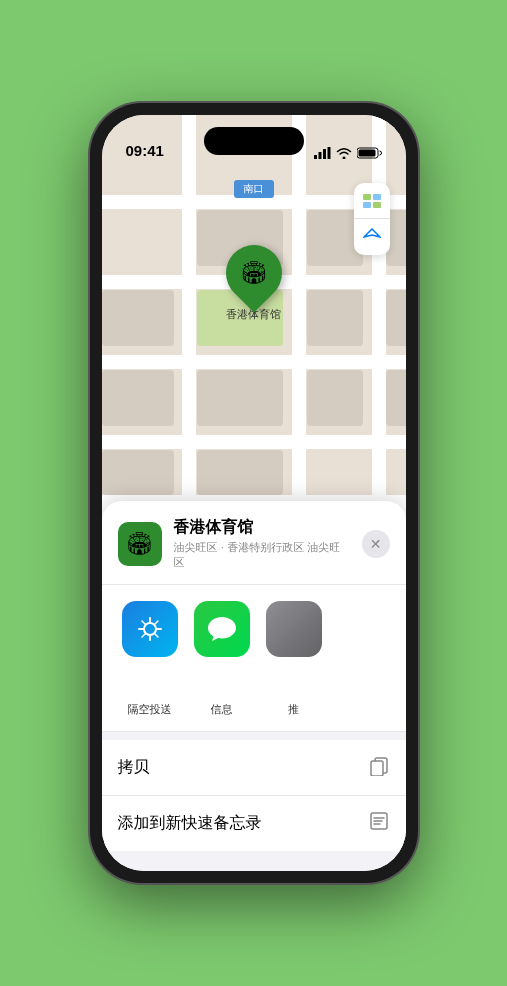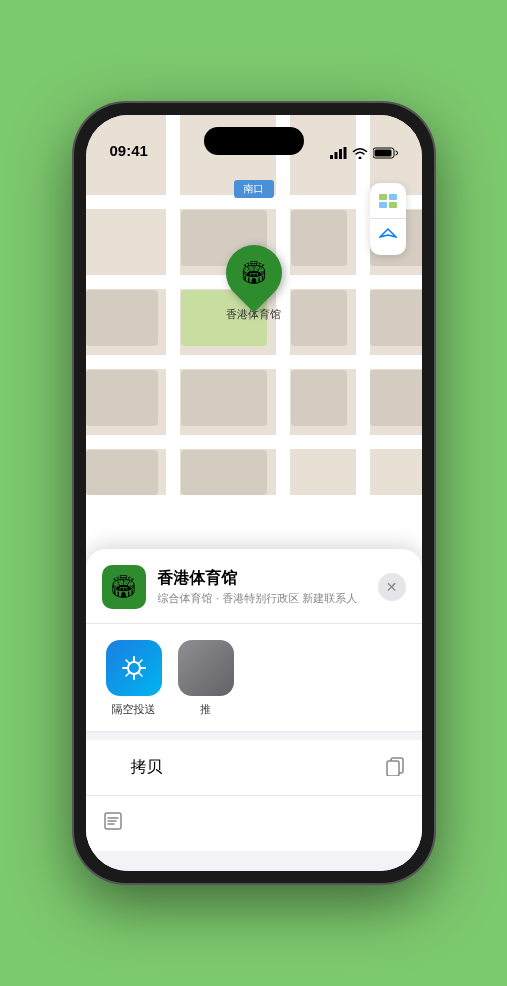--- a/index.html
+++ b/index.html
@@ -7,21 +7,21 @@
     body {
       background: #7dc96e;
       display: flex;
       justify-content: center;
       align-items: center;
       min-height: 100vh;
       font-family: -apple-system, 'PingFang SC', 'Helvetica Neue', sans-serif;
     }
 
     .phone-frame {
-      width: 360px;
+      width: 328px;
       height: 780px;
       background: #1a1a1a;
       border-radius: 52px;
       padding: 12px;
       position: relative;
       box-shadow:
         0 0 0 2px #555,
         0 20px 60px rgba(0,0,0,0.5);
     }
 
@@ -317,20 +317,21 @@
     }
 
     .share-icon.more {
       background: linear-gradient(135deg, #8e8e93, #636366);
     }
 
     .share-label {
       font-size: 11px;
       color: #333;
       text-align: left;
+      margin-top: 39px;
     }
 
     
     .notes-lines {
       display: flex;
       flex-direction: column;
       gap: 4px;
       padding: 6px 4px 4px;
     }
 
@@ -364,21 +365,20 @@
       border-bottom: 1px solid #e5e5ea;
     }
 
     .action-item:last-child {
       border-bottom: none;
     }
 
     .action-label {
       font-size: 16px;
       color: #000;
-      margin-left: 29px;
     }
 
     .action-icon {
       font-size: 20px;
       color: #888;
     }
   </style>
 </head>
 <body>
 
@@ -463,21 +463,21 @@
         </div>
       </div>
     </div>
 
     <div class="bottom-sheet">
 
       <div class="location-header">
         <div class="location-icon">🏟</div>
         <div class="location-info">
           <div class="location-name">香港体育馆</div>
-          <div class="location-desc">综合体育馆 · 香港特别行政区 新建联系人</div>
+          <div class="location-desc">油尖旺区 · 香港特别行政区 油尖旺区</div>
         </div>
         <div class="close-btn">✕</div>
       </div>
 
       <div class="share-row">
 
         <div class="share-item">
           <div class="share-icon airdrop">
             <svg width="30" height="30" viewBox="0 0 30 30">
               <circle cx="15" cy="15" r="6" fill="none" stroke="white" stroke-width="2"></circle>
@@ -487,20 +487,28 @@
               <path d="M21 15 L26 15" stroke="white" stroke-width="2" stroke-linecap="round"></path>
               <path d="M10.5 10.5 L7 7" stroke="white" stroke-width="1.5" stroke-linecap="round"></path>
               <path d="M19.5 19.5 L23 23" stroke="white" stroke-width="1.5" stroke-linecap="round"></path>
               <path d="M19.5 10.5 L23 7" stroke="white" stroke-width="1.5" stroke-linecap="round"></path>
               <path d="M10.5 19.5 L7 23" stroke="white" stroke-width="1.5" stroke-linecap="round"></path>
             </svg>
           </div>
           <div class="share-label">隔空投送</div>
         </div>
 
+        <div class="share-item">
+          <div class="share-icon messages">
+            <svg width="32" height="30" viewBox="0 0 32 30">
+              <path d="M16 3 C8 3 2 8 2 14 C2 17.5 4 20.5 7.5 22.5 L6 27 L12 24 C13.3 24.3 14.6 24.5 16 24.5 C24 24.5 30 19.5 30 14 C30 8 24 3 16 3Z" fill="white"></path>
+            </svg>
+          </div>
+          <div class="share-label">信息</div>
+        </div>
 
 
 
         <div class="share-item" style="position:relative;">
           <div class="share-icon more" style="position:relative;">
             
           </div>
           <div class="share-label">推</div>
         </div>
 
@@ -514,20 +522,21 @@
             <svg width="22" height="22" viewBox="0 0 22 22">
               <rect x="7" y="4" width="12" height="15" rx="2" fill="none" stroke="#888" stroke-width="1.5"></rect>
               <rect x="3" y="7" width="12" height="15" rx="2" fill="white" stroke="#888" stroke-width="1.5"></rect>
             </svg>
           </span>
         </div>
 
 
 
         <div class="action-item">
+          <span class="action-label">添加到新快速备忘录</span>
           <span class="action-icon">
             <svg width="22" height="22" viewBox="0 0 22 22">
               <rect x="3" y="3" width="16" height="16" rx="2" fill="none" stroke="#888" stroke-width="1.5"></rect>
               <line x1="6" y1="8" x2="16" y2="8" stroke="#888" stroke-width="1.5" stroke-linecap="round"></line>
               <line x1="6" y1="11" x2="14" y2="11" stroke="#888" stroke-width="1.5" stroke-linecap="round"></line>
               <line x1="6" y1="14" x2="12" y2="14" stroke="#888" stroke-width="1.5" stroke-linecap="round"></line>
             </svg>
           </span>
         </div>
 

